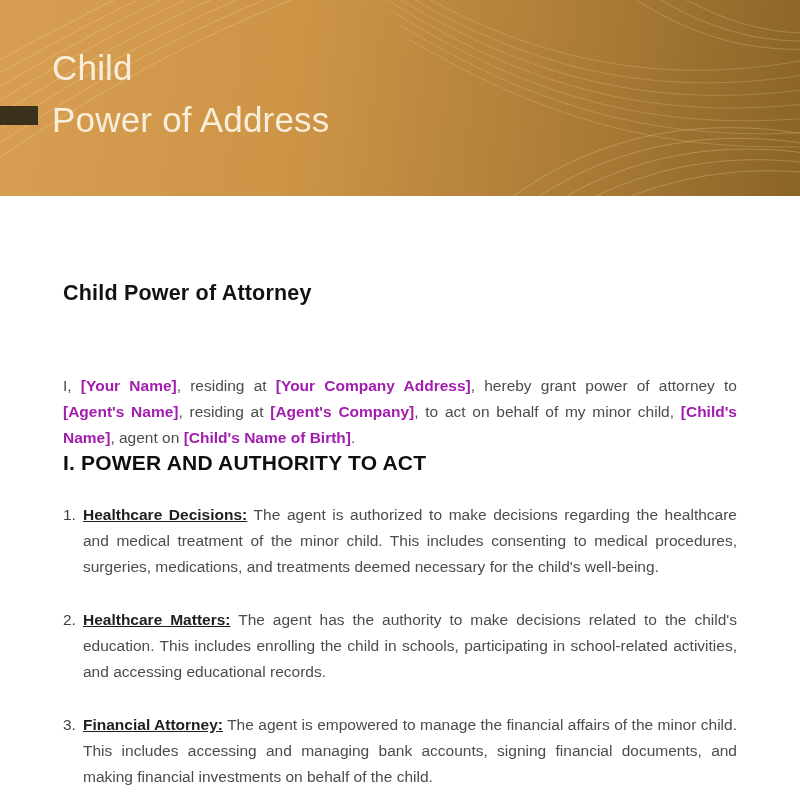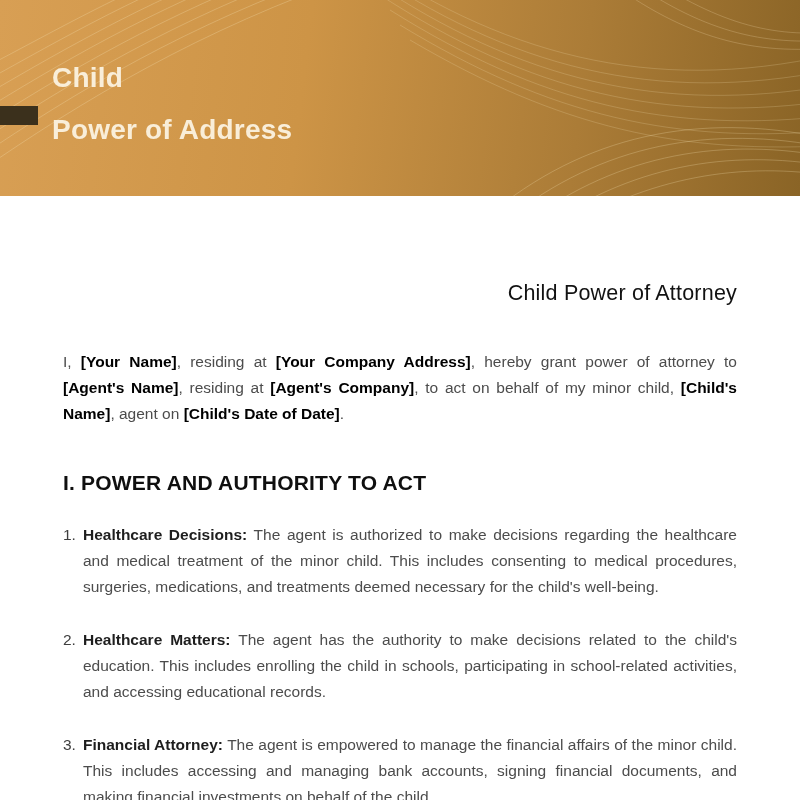--- a/index.html
+++ b/index.html
@@ -18,61 +18,60 @@
     background: linear-gradient(97deg, #d89f54 0%, #cd9446 38%, #ab7c37 72%, #8a6426 100%);
     overflow: hidden;
   }
   .waves { position: absolute; inset: 0; width: 100%; height: 100%; }
   .accent-bar {
     position: absolute; left: 0; top: 106px;
     width: 38px; height: 19px;
     background: #3b301c;
   }
   .banner-title {
-    position: absolute; left: 52px; top: 52px;
-    font-size: 28px; line-height: 52px; font-weight: 700;
+    position: absolute; left: 52px; top: 42px;
+    font-size: 35px; line-height: 52px; font-weight: 400;
     color: #f9eed9; letter-spacing: 0.2px;
   }
 
   
   .doc { padding: 85px 63px 0 63px; }
   .doc-title {
-    text-align: right;
-    font-size: 21.5px; font-weight: 400; color: #121212;
+    text-align: left;
+    font-size: 21.5px; font-weight: 700; color: #121212;
     letter-spacing: 0.2px;
-    margin-bottom: 43px;
+    margin-bottom: 67px;
   }
   .intro {
     font-size: 15.5px; line-height: 26px;
     color: #4c4c4c; text-align: justify;
   }
-  .intro b { color: #000000; }
+  .intro b { color: #a21caf; }
   .section-heading {
-    margin-top: 44px;
     font-size: 21px; font-weight: 700; color: #0f0f0f;
     letter-spacing: 0.2px;
   }
   .powers {
     list-style: none;
     margin-top: 27px;
   }
   .power-item {
     display: flex;
     margin-bottom: 27px;
   }
   .power-num {
     flex: 0 0 20px;
     font-size: 15.5px; line-height: 26px; color: #3e3e3e;
   }
   .power-text {
     flex: 1;
     font-size: 15.5px; line-height: 26px;
     color: #4c4c4c; text-align: justify;
   }
-  .power-text b { color: #1e1e1e; }
+  .power-text b { color: #1e1e1e; text-decoration: underline; }
 </style>
 </head>
 <body>
 
 <div class="page">
 
   <header class="banner">
     <svg class="waves" viewBox="0 0 800 196" preserveAspectRatio="none" aria-hidden="true">
       <g fill="none" stroke="#f2ddb0" stroke-width="1">
 
@@ -118,21 +117,21 @@
     <h1 class="banner-title">
       <span>Child</span><br>
       <span>Power of Address</span>
     </h1>
   </header>
 
   <main class="doc">
 
     <h2 class="doc-title">Child Power of Attorney</h2>
 
-    <p class="intro"><span>I, </span><b>[Your Name]</b><span>, residing at </span><b>[Your Company Address]</b><span>, hereby grant power of attorney to </span><b>[Agent's Name]</b><span>, residing at </span><b>[Agent's Company]</b><span>, to act on behalf of my minor child, </span><b>[Child's Name]</b><span>, agent on </span><b>[Child's Date of Date]</b><span>.</span></p>
+    <p class="intro"><span>I, </span><b>[Your Name]</b><span>, residing at </span><b>[Your Company Address]</b><span>, hereby grant power of attorney to </span><b>[Agent's Name]</b><span>, residing at </span><b>[Agent's Company]</b><span>, to act on behalf of my minor child, </span><b>[Child's Name]</b><span>, agent on </span><b>[Child's Name of Birth]</b><span>.</span></p>
 
     <h3 class="section-heading">I. POWER AND AUTHORITY TO ACT</h3>
 
     <ol class="powers">
       <li class="power-item">
         <span class="power-num">1.</span>
         <div class="power-text">
           <b>Healthcare Decisions:</b>
           <span>The agent is authorized to make decisions regarding the healthcare and medical treatment of the minor child. This includes consenting to medical procedures, surgeries, medications, and treatments deemed necessary for the child's well-being.</span>
         </div>

